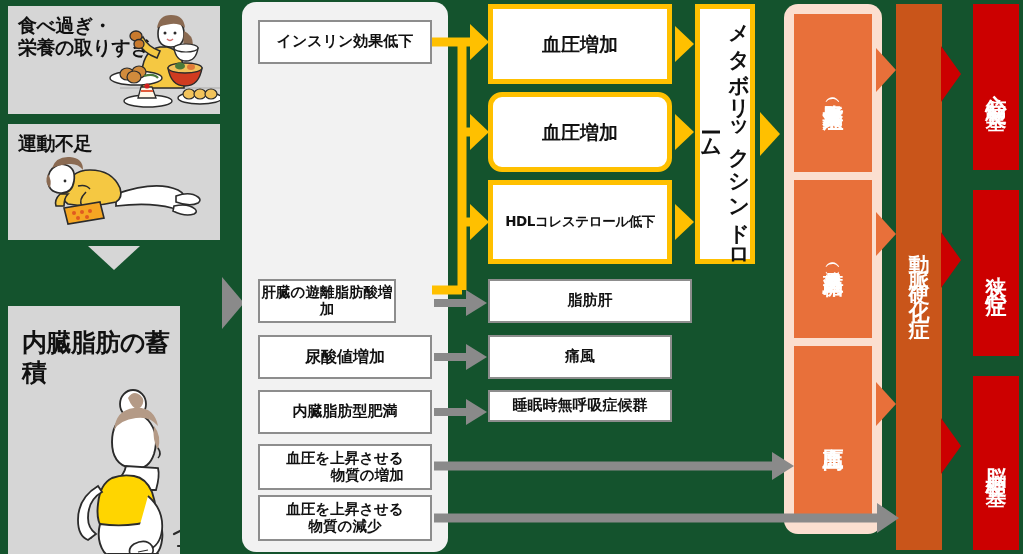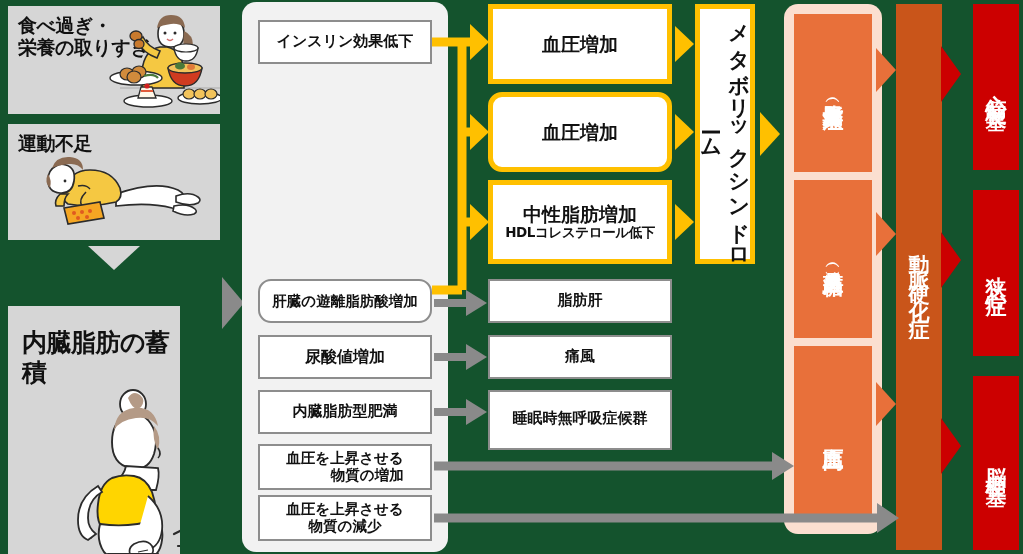--- a/index.html
+++ b/index.html
@@ -257,21 +257,21 @@
   </div>
 
   <div class="abs right-arrow-gray-big" style="left:222px; top:277px;"></div>
 
   <div class="abs" id="mid-card" style="left:242px; top:2px; width:206px; height:550px;"></div>
 
   <div class="abs gbox ctr" style="left:258px; top:20px; width:174px; height:44px; font-size:15px;">
     <span>インスリン効果低下</span>
   </div>
 
-  <div class="abs gbox ctr" style="left:258px; top:279px; width:174px; height:44px; font-size:14.5px;border-radius:13px;">
+  <div class="abs gbox ctr" style="left:258px; top:279px; width:138px; height:44px; font-size:14.5px;">
     <span>肝臓の遊離脂肪酸増加</span>
   </div>
 
   <div class="abs gbox ctr" style="left:258px; top:335px; width:174px; height:44px; font-size:16px;">
     <span>尿酸値増加</span>
   </div>
 
   <div class="abs gbox ctr" style="left:258px; top:390px; width:174px; height:44px; font-size:15px;">
     <span>内臓脂肪型肥満</span>
   </div>
@@ -293,34 +293,33 @@
   <div class="abs ybox ctr" style="left:488px; top:4px; width:184px; height:80px; font-size:19px;">
     <span>血圧増加</span>
   </div>
 
   <div class="abs ybox ctr" style="left:488px; top:92px; width:184px; height:80px; font-size:19px;border-radius:14px;">
     <span>血圧増加</span>
   </div>
 
   <div class="abs ybox ctr" style="left:488px; top:180px; width:184px; height:84px; font-size:19px;">
     <div>
-      <div>中性脂肪増加</div>
       <div class="sub">HDLコレステロール低下</div>
     </div>
   </div>
 
-  <div class="abs gbox ctr" style="left:488px; top:279px; width:184px; height:44px; font-size:15px;">
+  <div class="abs gbox ctr" style="left:488px; top:279px; width:204px; height:44px; font-size:15px;">
     <span>脂肪肝</span>
   </div>
 
   <div class="abs gbox ctr" style="left:488px; top:335px; width:184px; height:44px; font-size:15px;">
     <span>痛風</span>
   </div>
 
-  <div class="abs gbox ctr" style="left:488px; top:390px; width:184px; height:60px; font-size:15px;font-family:Liberation Mono, monospace;">
+  <div class="abs gbox ctr" style="left:488px; top:390px; width:184px; height:32px; font-size:15px;">
     <span>睡眠時無呼吸症候群</span>
   </div>
 
   <div class="abs ctr" id="metabo" style="left:695px; top:4px; width:60px; height:260px;">
     <span class="vert" style="font-size:21px;">メタボリックシンドローム</span>
   </div>
 
   <div class="abs tri-yellow" style="left:760px; top:112px;"></div>
 
   <div class="abs" id="peach" style="left:784px; top:4px; width:98px; height:530px;"></div>

